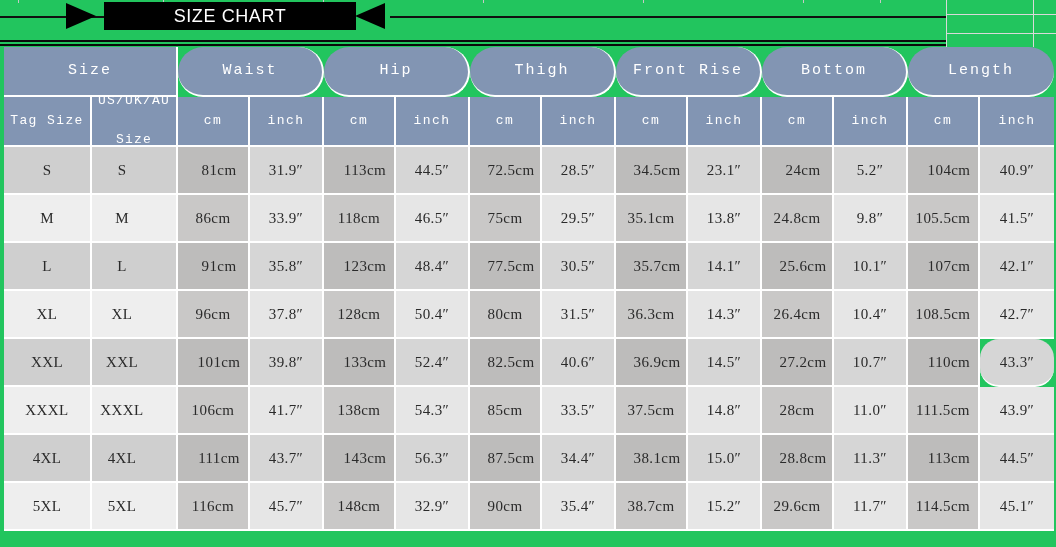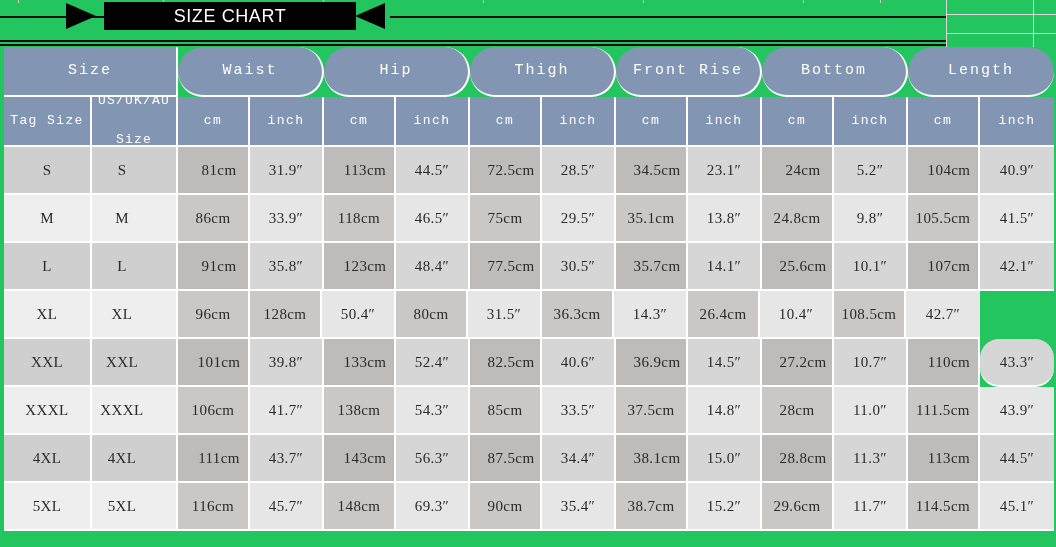--- a/index.html
+++ b/index.html
@@ -296,20 +296,21 @@
           <div class="cell w-in in-col">14.1″</div>
           <div class="cell w-cm cm-col">25.6cm</div>
           <div class="cell w-in in-col">10.1″</div>
           <div class="cell w-cm cm-col">107cm</div>
           <div class="cell w-in in-col" style="border-right: none;">42.1″</div>
         </div>
         <div class="row drow even">
           <div class="cell w-tag size-col">XL</div>
           <div class="cell w-us size-col">XL</div>
           <div class="cell w-cm cm-col">96cm</div>
+          <div class="cell w-in in-col">37.8″</div>
           <div class="cell w-cm cm-col">128cm</div>
           <div class="cell w-in in-col">50.4″</div>
           <div class="cell w-cm cm-col">80cm</div>
           <div class="cell w-in in-col">31.5″</div>
           <div class="cell w-cm cm-col">36.3cm</div>
           <div class="cell w-in in-col">14.3″</div>
           <div class="cell w-cm cm-col">26.4cm</div>
           <div class="cell w-in in-col">10.4″</div>
           <div class="cell w-cm cm-col">108.5cm</div>
           <div class="cell w-in in-col" style="border-right: none;">42.7″</div>
@@ -361,21 +362,21 @@
           <div class="cell w-in in-col">11.3″</div>
           <div class="cell w-cm cm-col">113cm</div>
           <div class="cell w-in in-col" style="border-right: none;">44.5″</div>
         </div>
         <div class="row drow even">
           <div class="cell w-tag size-col">5XL</div>
           <div class="cell w-us size-col">5XL</div>
           <div class="cell w-cm cm-col">116cm</div>
           <div class="cell w-in in-col">45.7″</div>
           <div class="cell w-cm cm-col">148cm</div>
-          <div class="cell w-in in-col">69.3″</div>
+          <div class="cell w-in in-col">32.9″</div>
           <div class="cell w-cm cm-col">90cm</div>
           <div class="cell w-in in-col">35.4″</div>
           <div class="cell w-cm cm-col">38.7cm</div>
           <div class="cell w-in in-col">15.2″</div>
           <div class="cell w-cm cm-col">29.6cm</div>
           <div class="cell w-in in-col">11.7″</div>
           <div class="cell w-cm cm-col">114.5cm</div>
           <div class="cell w-in in-col" style="border-right: none;">45.1″</div>
         </div>
       </div>

